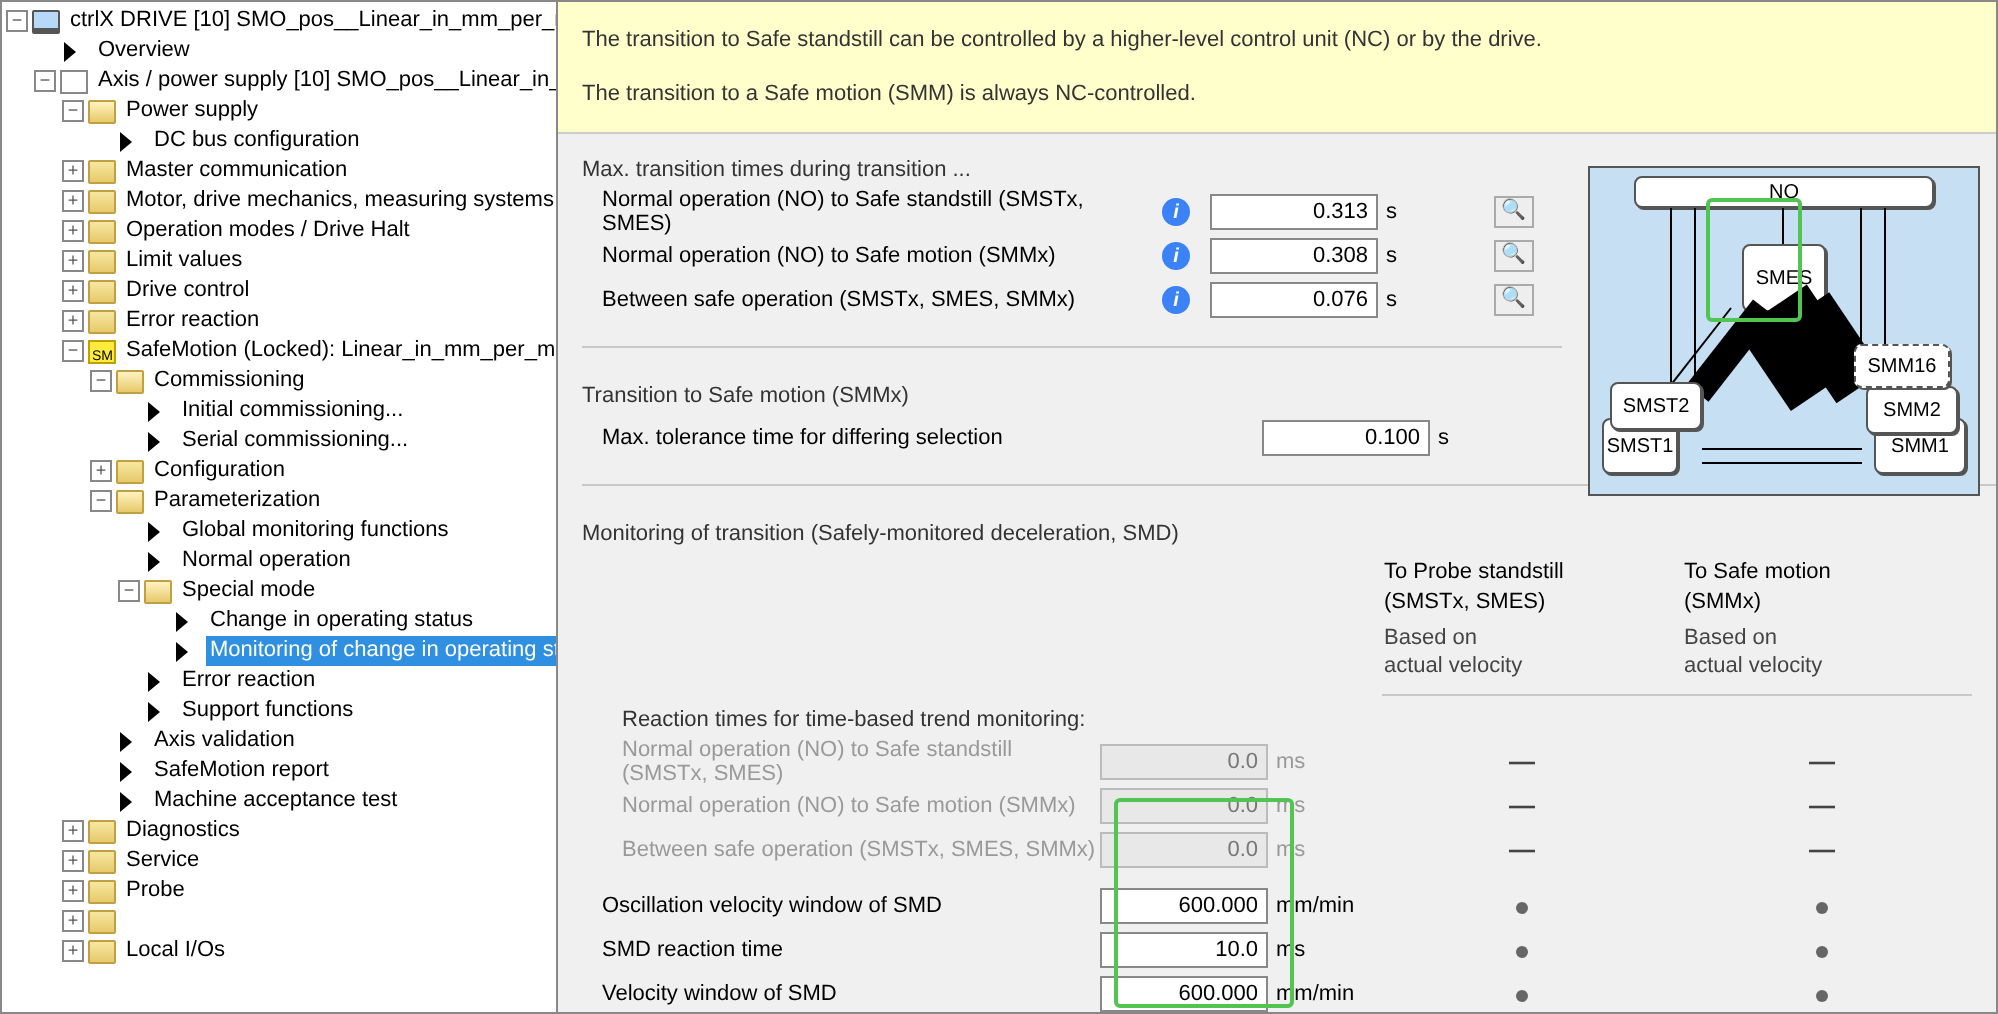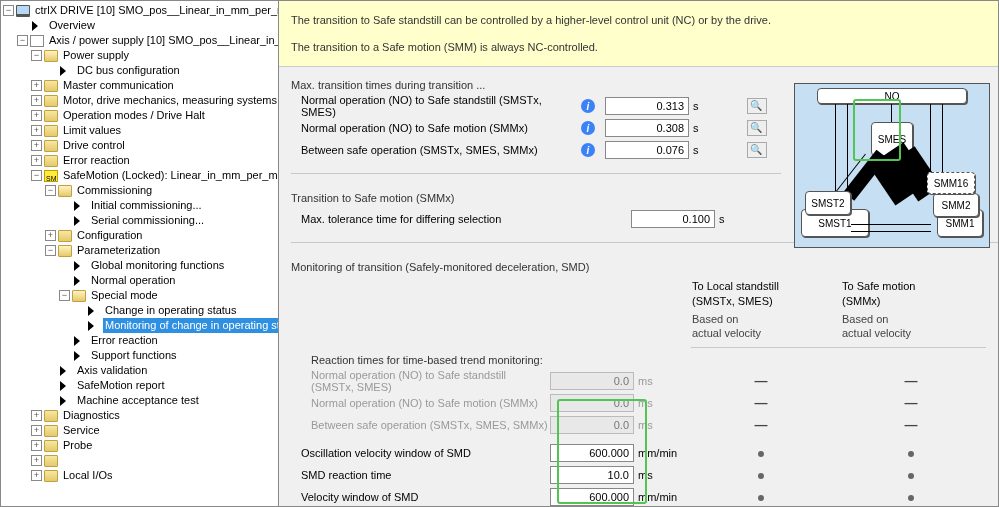--- a/index.html
+++ b/index.html
@@ -74,21 +74,21 @@
   .bullet { width: 6px; height: 6px; border-radius: 50%; background: #666; display: inline-block; }
 
   
   .diagram {
     position: absolute; top: 82px; right: 8px; width: 196px; height: 165px;
     background: #c6dff2; border: 1px solid #555;
   }
   .st { position: absolute; background: #fff; border: 1px solid #555; border-radius: 4px; font-size: 10px; display: flex; align-items: center; justify-content: center; box-shadow: 1px 1px 0 #555; }
   .st.no { top: 4px; left: 50%; transform: translateX(-50%); width: 150px; height: 16px; }
   .st.smes { top: 38px; left: 50%; transform: translateX(-50%); width: 42px; height: 34px; }
-  .st.smst1 { bottom: 10px; left: 6px; width: 68px; height: 28px; }
+  .st.smst1 { bottom: 10px; left: 6px; width: 38px; height: 28px; }
   .st.smst2 { bottom: 32px; left: 10px; width: 46px; height: 24px; z-index: 1; }
   .st.smm1 { bottom: 10px; right: 6px; width: 46px; height: 28px; }
   .st.smm2 { bottom: 30px; right: 10px; width: 46px; height: 24px; z-index: 1; }
   .st.smm16 { bottom: 53px; right: 14px; width: 48px; height: 22px; z-index: 2; border-style: dashed; }
   
   .arr { position: absolute; background: #000; }
   .arr.v1 { top: 20px; left: 40px; width: 1px; height: 100px; }
   .arr.v2 { top: 20px; left: 52px; width: 1px; height: 100px; }
   .arr.v3 { top: 20px; right: 46px; width: 1px; height: 70px; }
   .arr.v4 { top: 20px; right: 58px; width: 1px; height: 70px; }
@@ -341,21 +341,21 @@
   </div>
 
   <div class="hr" style="margin-left:12px"></div>
 
   <div class="section">
     <div class="group-label">Monitoring of transition (Safely-monitored deceleration, SMD)</div>
 
     <div class="cols-head">
       <div class="spacer"></div>
       <div class="colh">
-        <div>To Local standstill</div>
+        <div>To Probe standstill</div>
         <div>(SMSTx, SMES)</div>
         <div style="height:4px"></div>
         <div class="sub">Based on</div>
         <div class="sub">actual velocity</div>
       </div>
       <div class="colh">
         <div>To Safe motion</div>
         <div>(SMMx)</div>
         <div style="height:4px"></div>
         <div class="sub">Based on</div>

